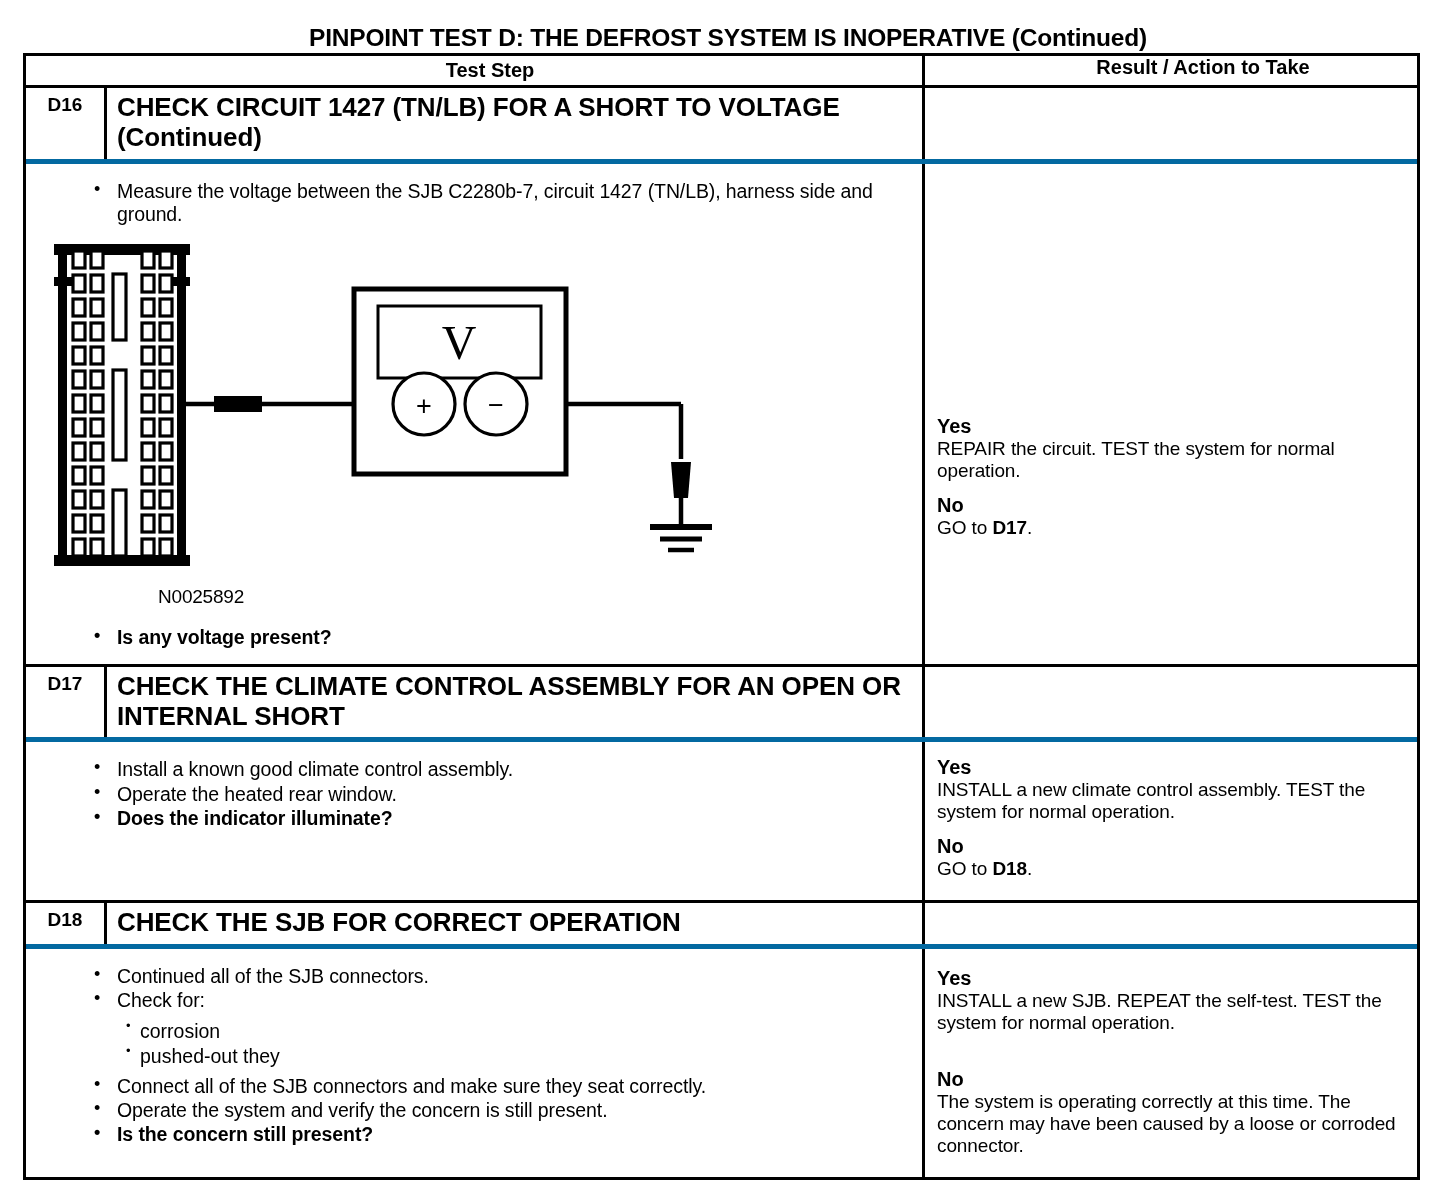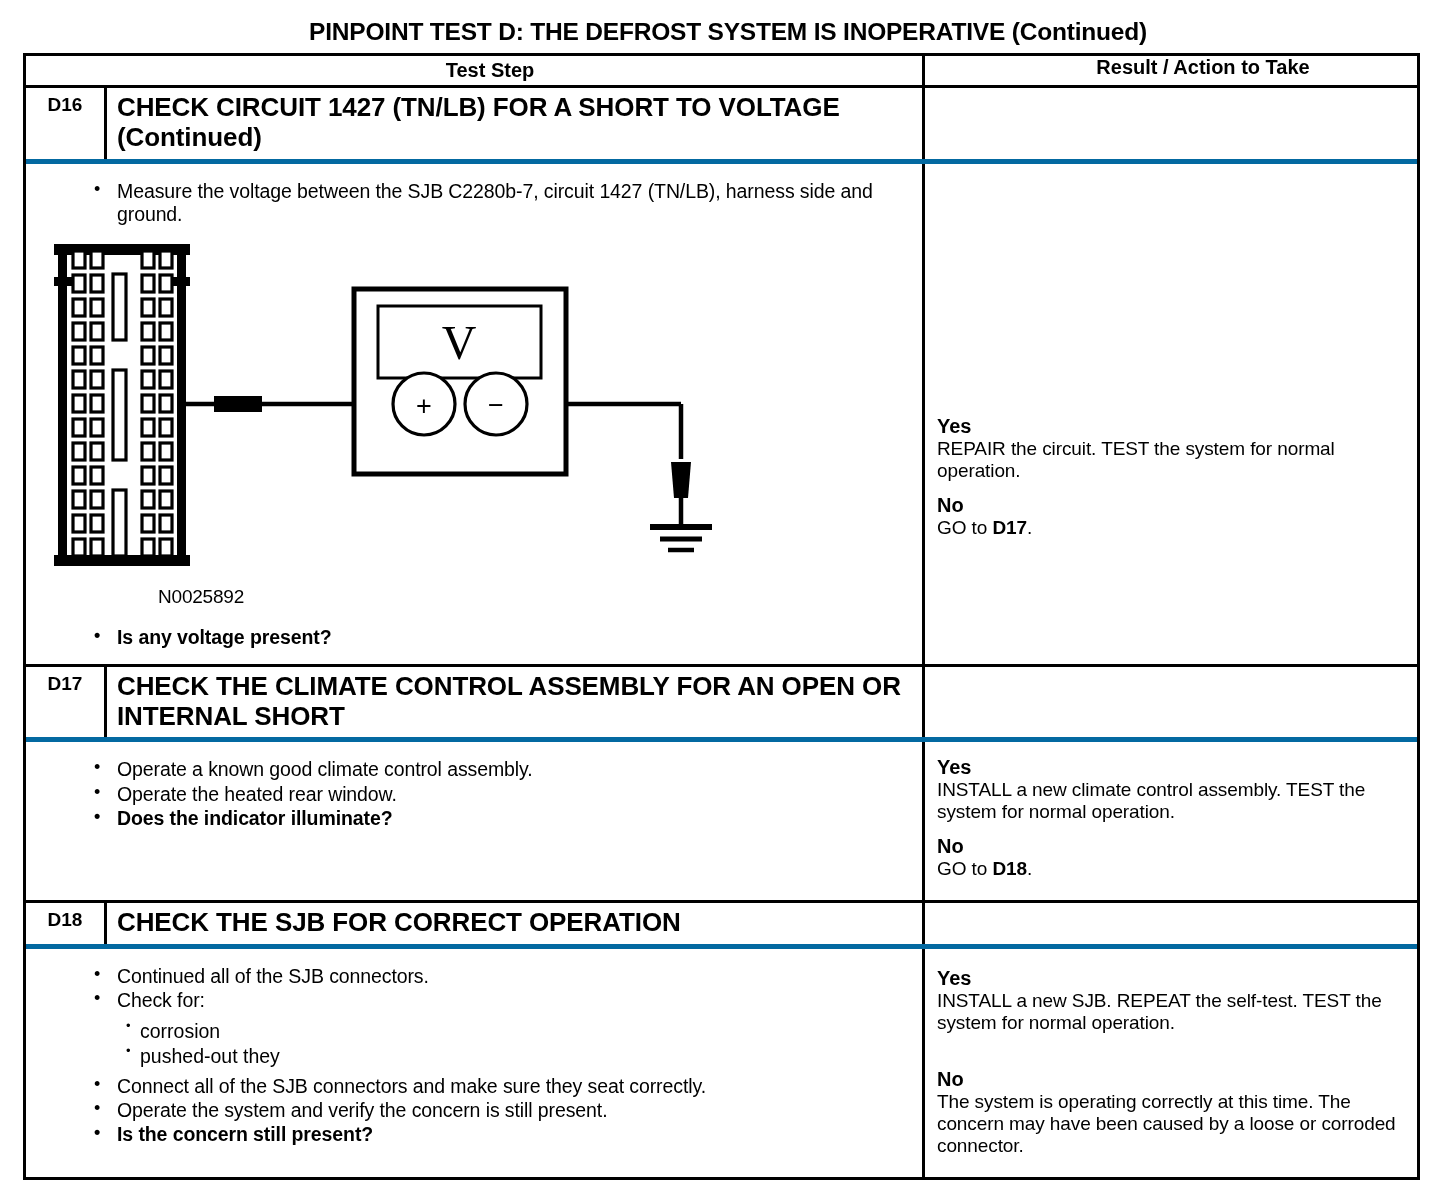--- a/index.html
+++ b/index.html
@@ -6,21 +6,21 @@
   html,body{margin:0;padding:0;background:#fff;}
   body{
     width:1456px;height:1194px;
     font-family:"Liberation Sans","DejaVu Sans",sans-serif;
     color:#000;overflow:hidden;
   }
   .page{position:relative;width:1456px;height:1194px;}
 
   
   .doc-title{
-    position:absolute;left:0;top:18px;width:1456px;
+    position:absolute;left:0;top:24px;width:1456px;
     text-align:center;font-size:24.5px;font-weight:bold;
     letter-spacing:-0.2px;white-space:nowrap;
   }
 
   
   .tbl{
     position:absolute;left:23px;top:53px;
     width:1397px;height:1127px;
     border:3px solid #000;
     box-sizing:border-box;
@@ -275,21 +275,21 @@
           <div class="step-id">D17</div>
           <div class="step-title">CHECK THE CLIMATE CONTROL ASSEMBLY FOR AN OPEN OR INTERNAL SHORT</div>
         </div>
       </div>
       <div class="col-right"></div>
     </div>
 
     <div class="row body-band">
       <div class="body-left">
         <ul class="bullets">
-          <li>Operate a known good climate control assembly.</li>
+          <li>Install a known good climate control assembly.</li>
           <li>Operate the heated rear window.</li>
           <li class="bold">Does the indicator illuminate?</li>
         </ul>
       </div>
       <div class="col-right">
         <div class="res-cell" style="padding-top:14px">
           <div class="ans">Yes</div>
           <div class="ans-body">INSTALL a new climate control assembly. TEST the system for normal operation.</div>
           <div class="ans">No</div>
           <div class="ans-body"><span>GO to </span><b>D18</b><span>.</span></div>

